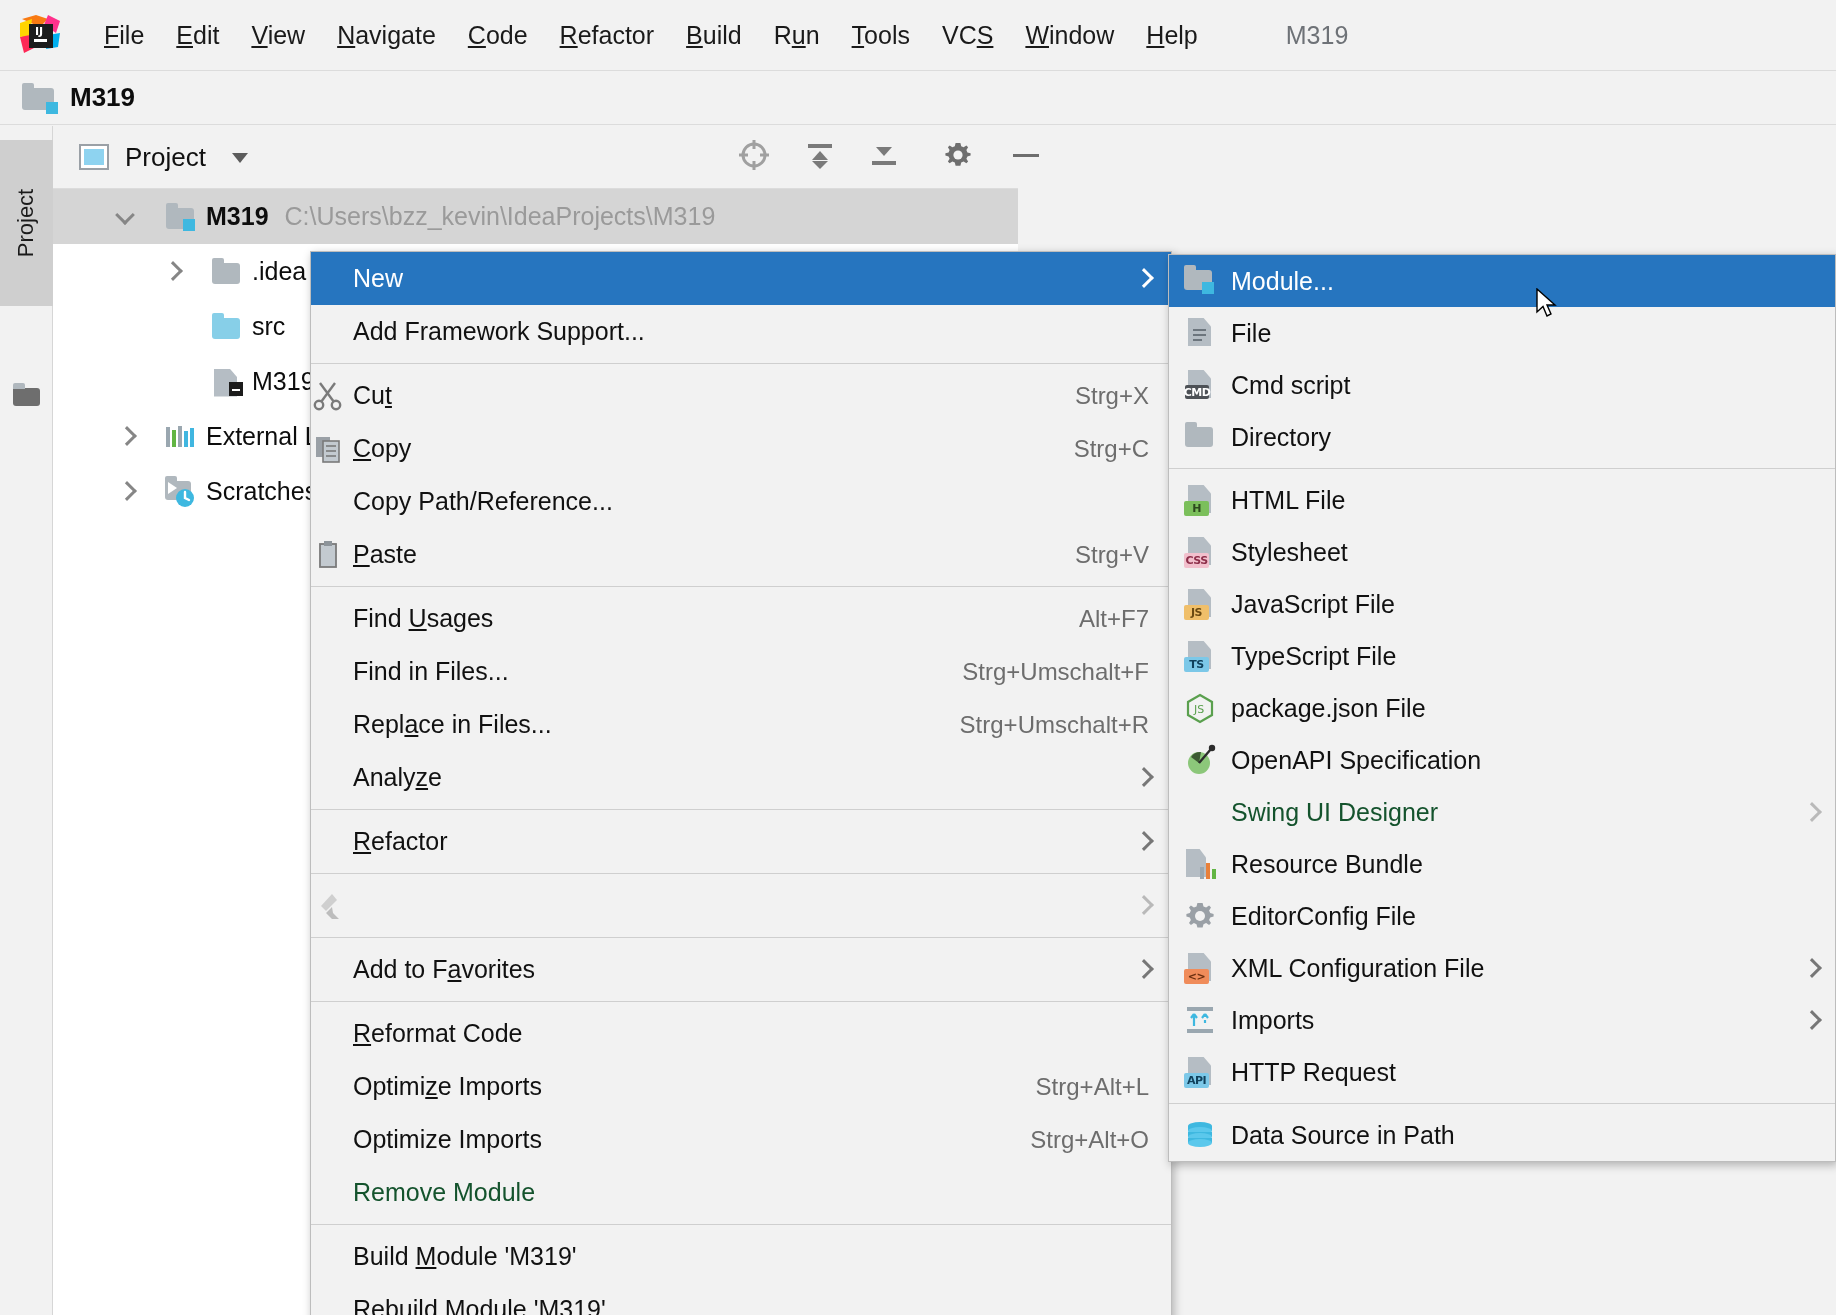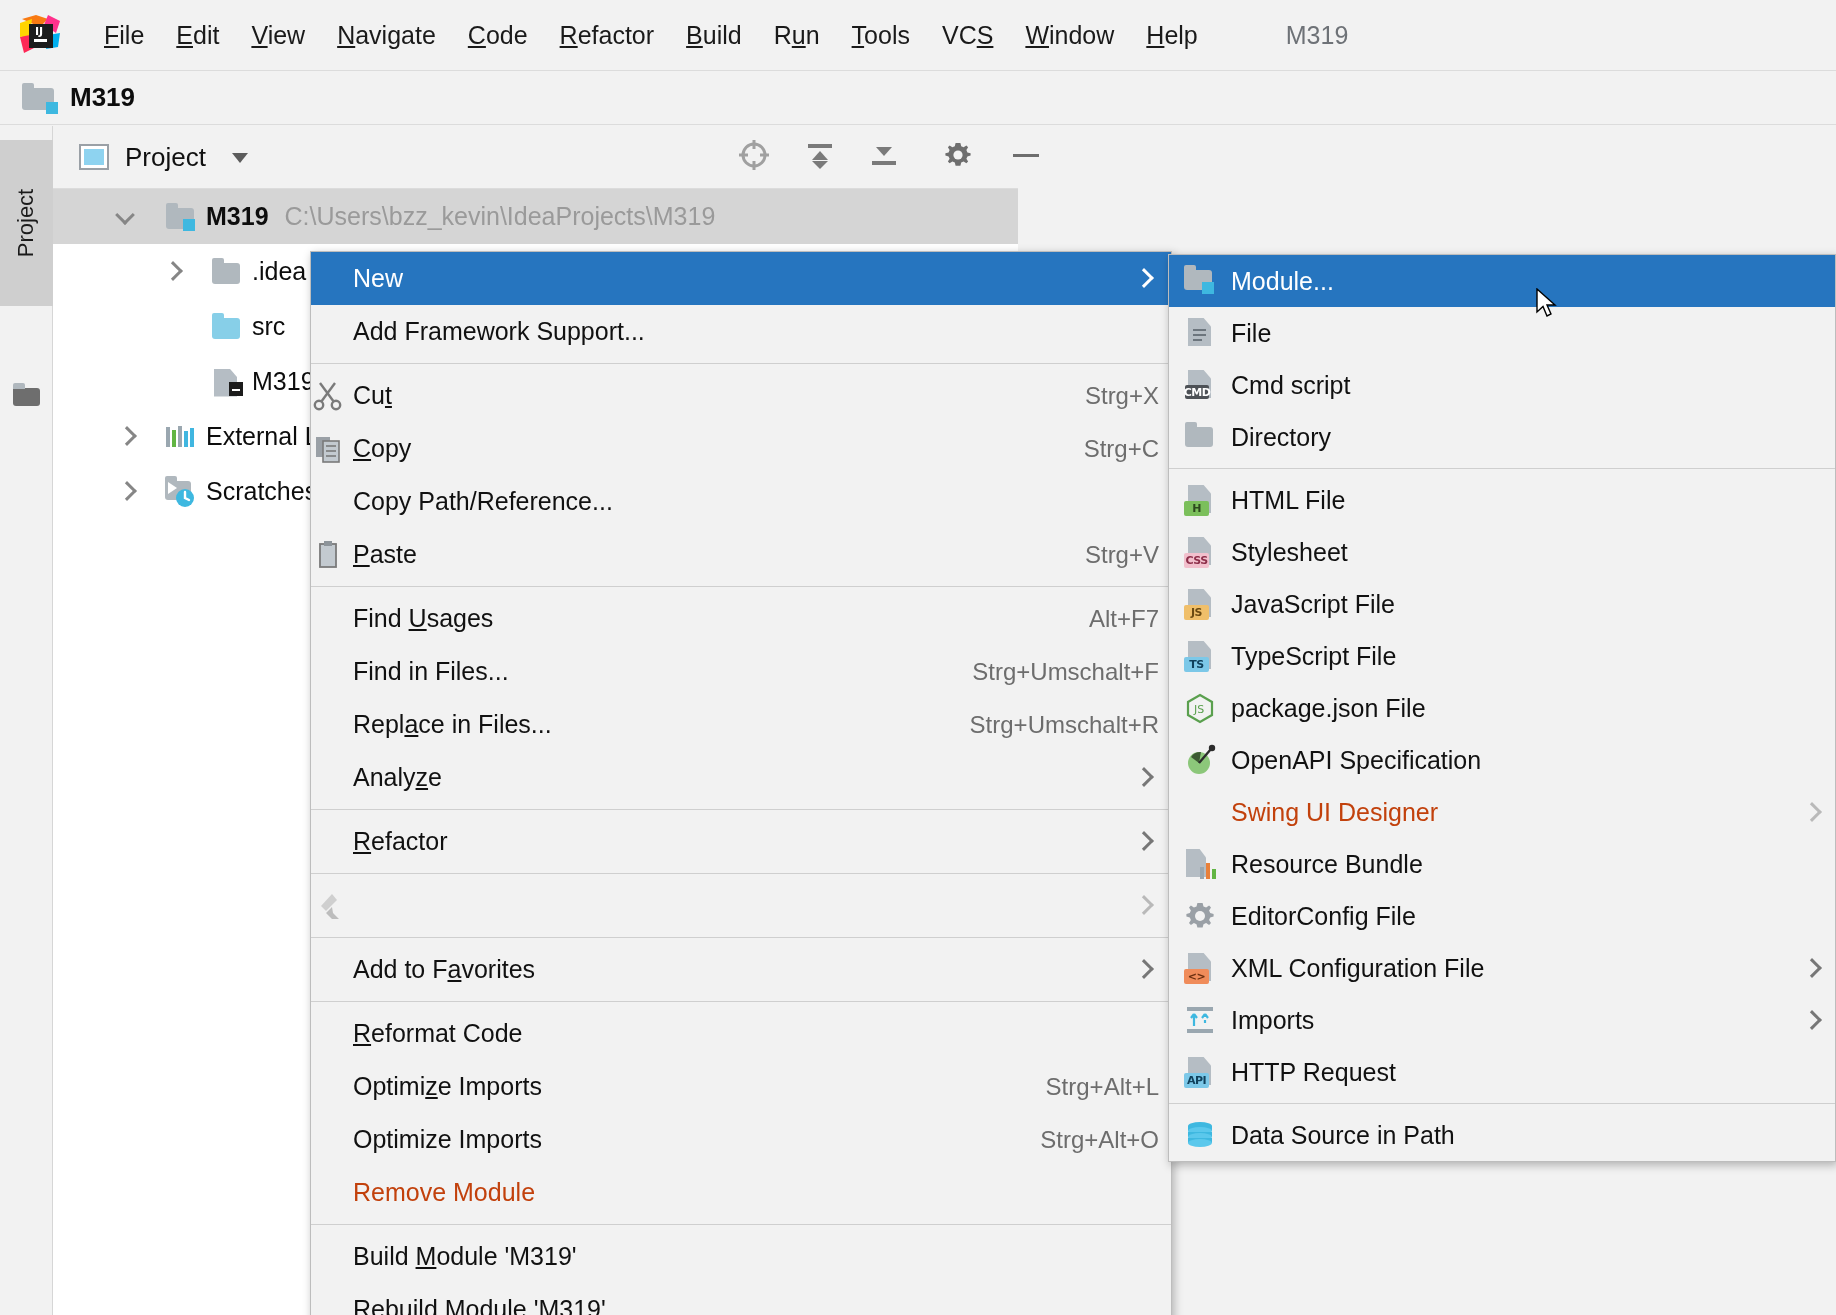--- a/index.html
+++ b/index.html
@@ -101,21 +101,21 @@
     position: absolute; background: #f2f2f2;
     border: 1px solid #bdbdbd;
     box-shadow: 2px 3px 9px rgba(0,0,0,0.28);
     padding: 0;
   }
   .mrow {
     position: relative; display: flex; align-items: center;
     height: 53px; font-size: 25px; color: #111; white-space: nowrap;
   }
   .mrow.hl { background: #2675bf; color: #ffffff; }
-  .mrow.disabled { color: #c2410c; }
+  .mrow.disabled { color: #14532d; }
   .mrow .mlabel { flex: none; }
   .mrow .mshort {
     position: absolute; right: 0; color: #6d6d6d; font-size: 24px;
   }
   .msep { height: 1px; background: #cfcfcf; margin: 5px 0; }
   .micon { width: 34px; height: 34px; flex: none; position: relative; }
   .submenu-arrow {
     position: absolute; width: 16px; height: 16px;
   }
   .submenu-arrow::before {
@@ -127,21 +127,21 @@
   .mrow.hl .submenu-arrow::before { border-color: #ffffff; }
   .mrow.disabled .submenu-arrow::before { border-color: #b9b9b9; }
 
   
   #context-menu {
     left: 310px; top: 251px; width: 862px;
   }
   #context-menu .mrow { padding-right: 22px; }
   #context-menu .mrow .mlabel { margin-left: 42px; }
   #context-menu .mrow.has-icon .mlabel { margin-left: 8px; }
-  #context-menu .mshort { right: 12px; text-align: center; }
+  #context-menu .mshort { right: 22px; text-align: center; }
   #context-menu .submenu-arrow { right: 20px; top: 18px; }
 
   
   #new-submenu {
     left: 1168px; top: 254px; width: 668px;
   }
   #new-submenu .mrow { padding-left: 14px; padding-right: 18px; height: 52px; }
   #new-submenu .mrow .mlabel { margin-left: 14px; }
   #new-submenu .mshort { right: 18px; }
   #new-submenu .submenu-arrow { right: 16px; top: 18px; }

